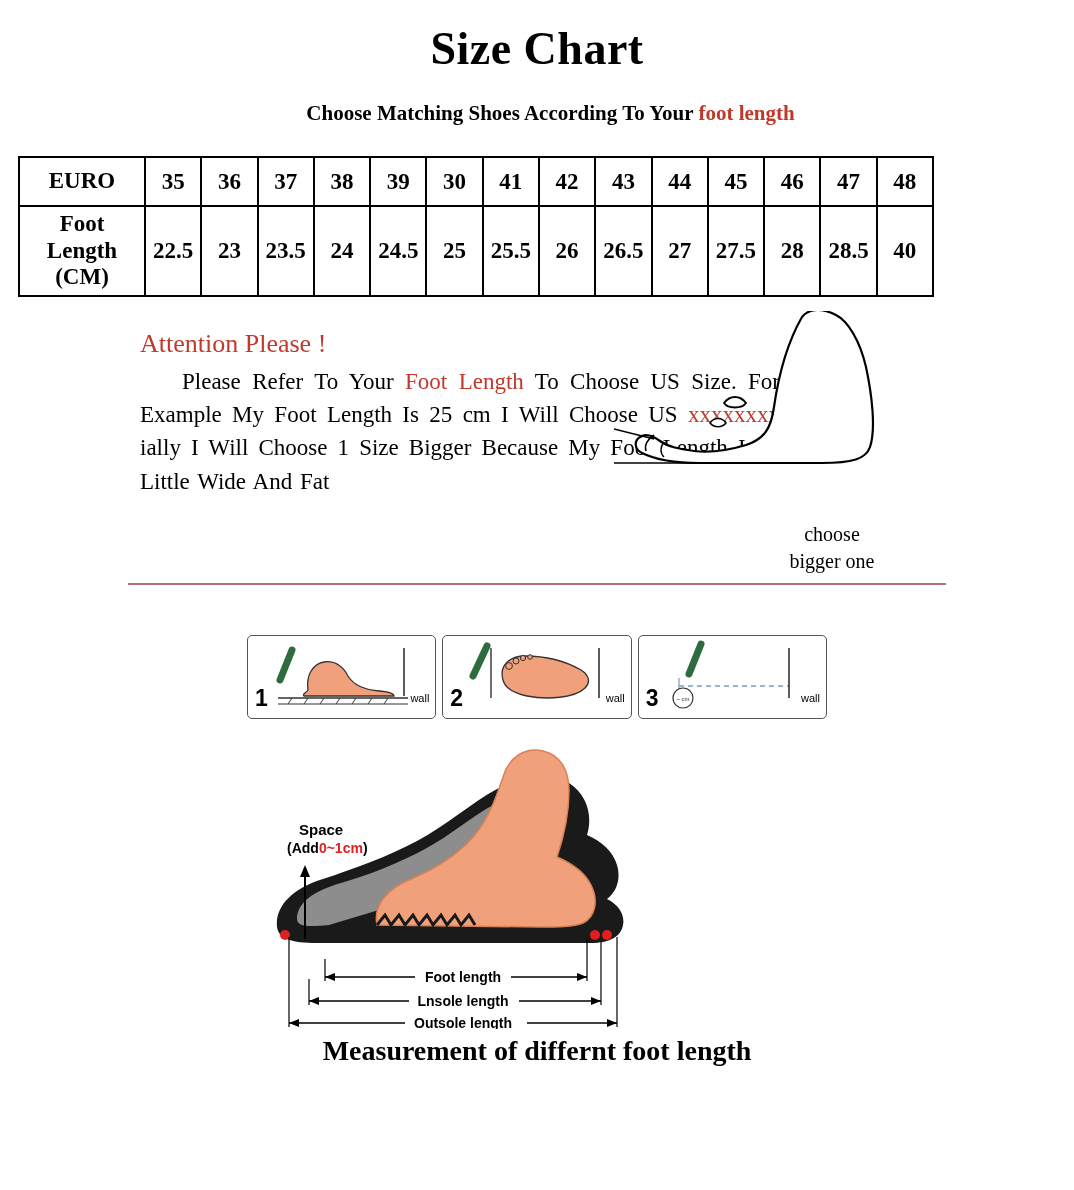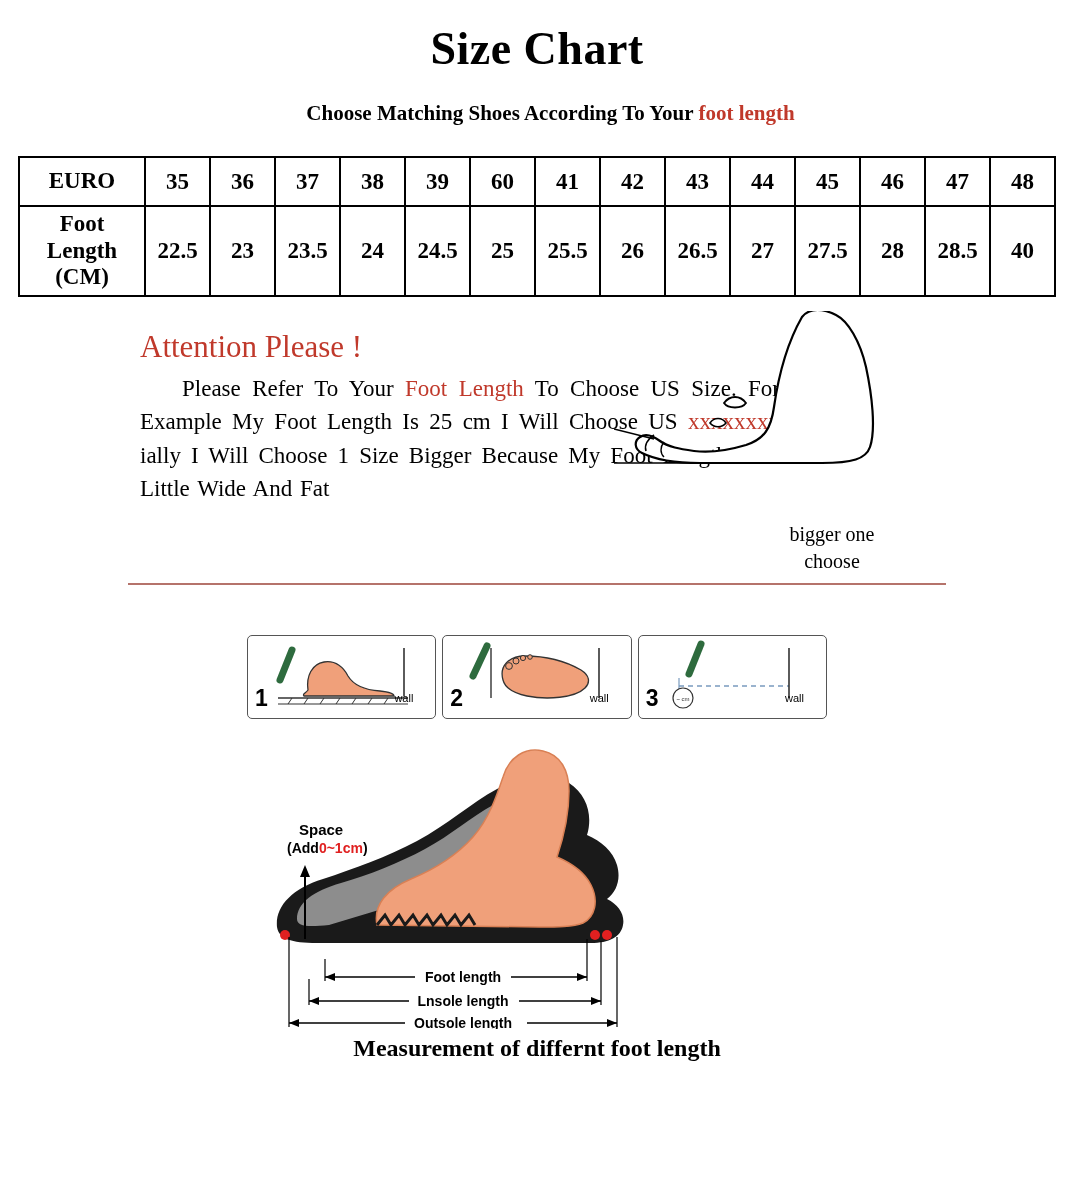--- a/index.html
+++ b/index.html
@@ -43,21 +43,21 @@
   .subtitle .hl {
     color: #c0392b;
   }
 
   
   .table-wrap {
     margin: 30px 18px 0 18px;
   }
   table.size-table {
     border-collapse: collapse;
-    width: 1038px;
+    width: 916px;
     table-layout: fixed;
   }
   table.size-table td {
     border: 2px solid #000;
     text-align: center;
     vertical-align: middle;
     font-size: 23px;
     font-weight: bold;
     font-family: "Liberation Serif", serif;
     padding: 0;
@@ -84,21 +84,21 @@
     left: 140px;
     top: 14px;
     width: 640px;
     font-size: 23px;
     line-height: 1.45;
     font-family: "Liberation Serif", serif;
     text-align: justify;
   }
   .attention-head {
     color: #c0392b;
-    font-size: 31px;
+    font-size: 26px;
   }
   .attention-body {
     margin-top: 2px;
     text-indent: 42px;
     word-spacing: 2px;
   }
   .attention-body .hl-red { color: #c0392b; }
   .attention-body .hl-xxx { color: #c0392b; }
 
   .foot-drawing {
@@ -158,36 +158,36 @@
   .step-num {
     position: absolute;
     left: 7px;
     bottom: 6px;
     font-size: 23px;
     font-weight: bold;
     font-family: "Liberation Sans", sans-serif;
   }
   .step-wall {
     position: absolute;
-    right: 22px;
+    right: 6px;
     bottom: 14px;
     font-size: 11px;
     font-family: "Liberation Sans", sans-serif;
   }
 
   .big-foot {
     margin: 10px auto 0 auto;
     width: 560px;
     height: 300px;
     position: relative;
   }
 
   .caption {
     text-align: center;
-    font-size: 24px;
+    font-size: 28px;
     font-weight: bold;
     margin-top: 6px;
     font-family: "Liberation Serif", serif;
   }
 
   svg { display: block; }
 </style>
 </head>
 <body>
 
@@ -202,21 +202,21 @@
   <div class="table-wrap">
     <table class="size-table">
       <tbody>
           <tr class="row-euro">
         <td class="label-cell">EURO</td>
         <td>35</td>
         <td>36</td>
         <td>37</td>
         <td>38</td>
         <td>39</td>
-        <td>60</td>
+        <td>30</td>
         <td>41</td>
         <td>42</td>
         <td>43</td>
         <td>44</td>
         <td>45</td>
         <td>46</td>
         <td>47</td>
         <td>48</td>
       </tr>
       <tr class="row-foot">
@@ -257,22 +257,22 @@
         <path d="M40 124 C34 128 30 134 32 140" stroke="#000" stroke-width="1.6" fill="none"></path>
         <path d="M50 131 C46 136 46 142 50 146" stroke="#000" stroke-width="1.4" fill="none"></path>
         <path d="M110 92 C116 84 126 84 132 92 C128 98 114 98 110 92 Z" stroke="#000" stroke-width="1.8" fill="#fff"></path>
         <path d="M96 112 C100 106 108 106 112 112 C108 117 100 117 96 112 Z" stroke="#000" stroke-width="1.6" fill="#fff"></path>
         <line x1="0" y1="152" x2="140" y2="152" stroke="#000" stroke-width="1.6"></line>
         <line x1="0" y1="118" x2="40" y2="128" stroke="#000" stroke-width="1.4"></line>
       </svg>
     </div>
 
     <div class="choose-bigger">
+      <div>choose</div>
       <div>bigger one</div>
-      <div>choose</div>
     </div>
 
     <div class="divider"></div>
   </div>
 
 
   <div class="steps">
 
     <div class="step-box">
       <svg width="188" height="82" viewBox="0 0 188 82">

